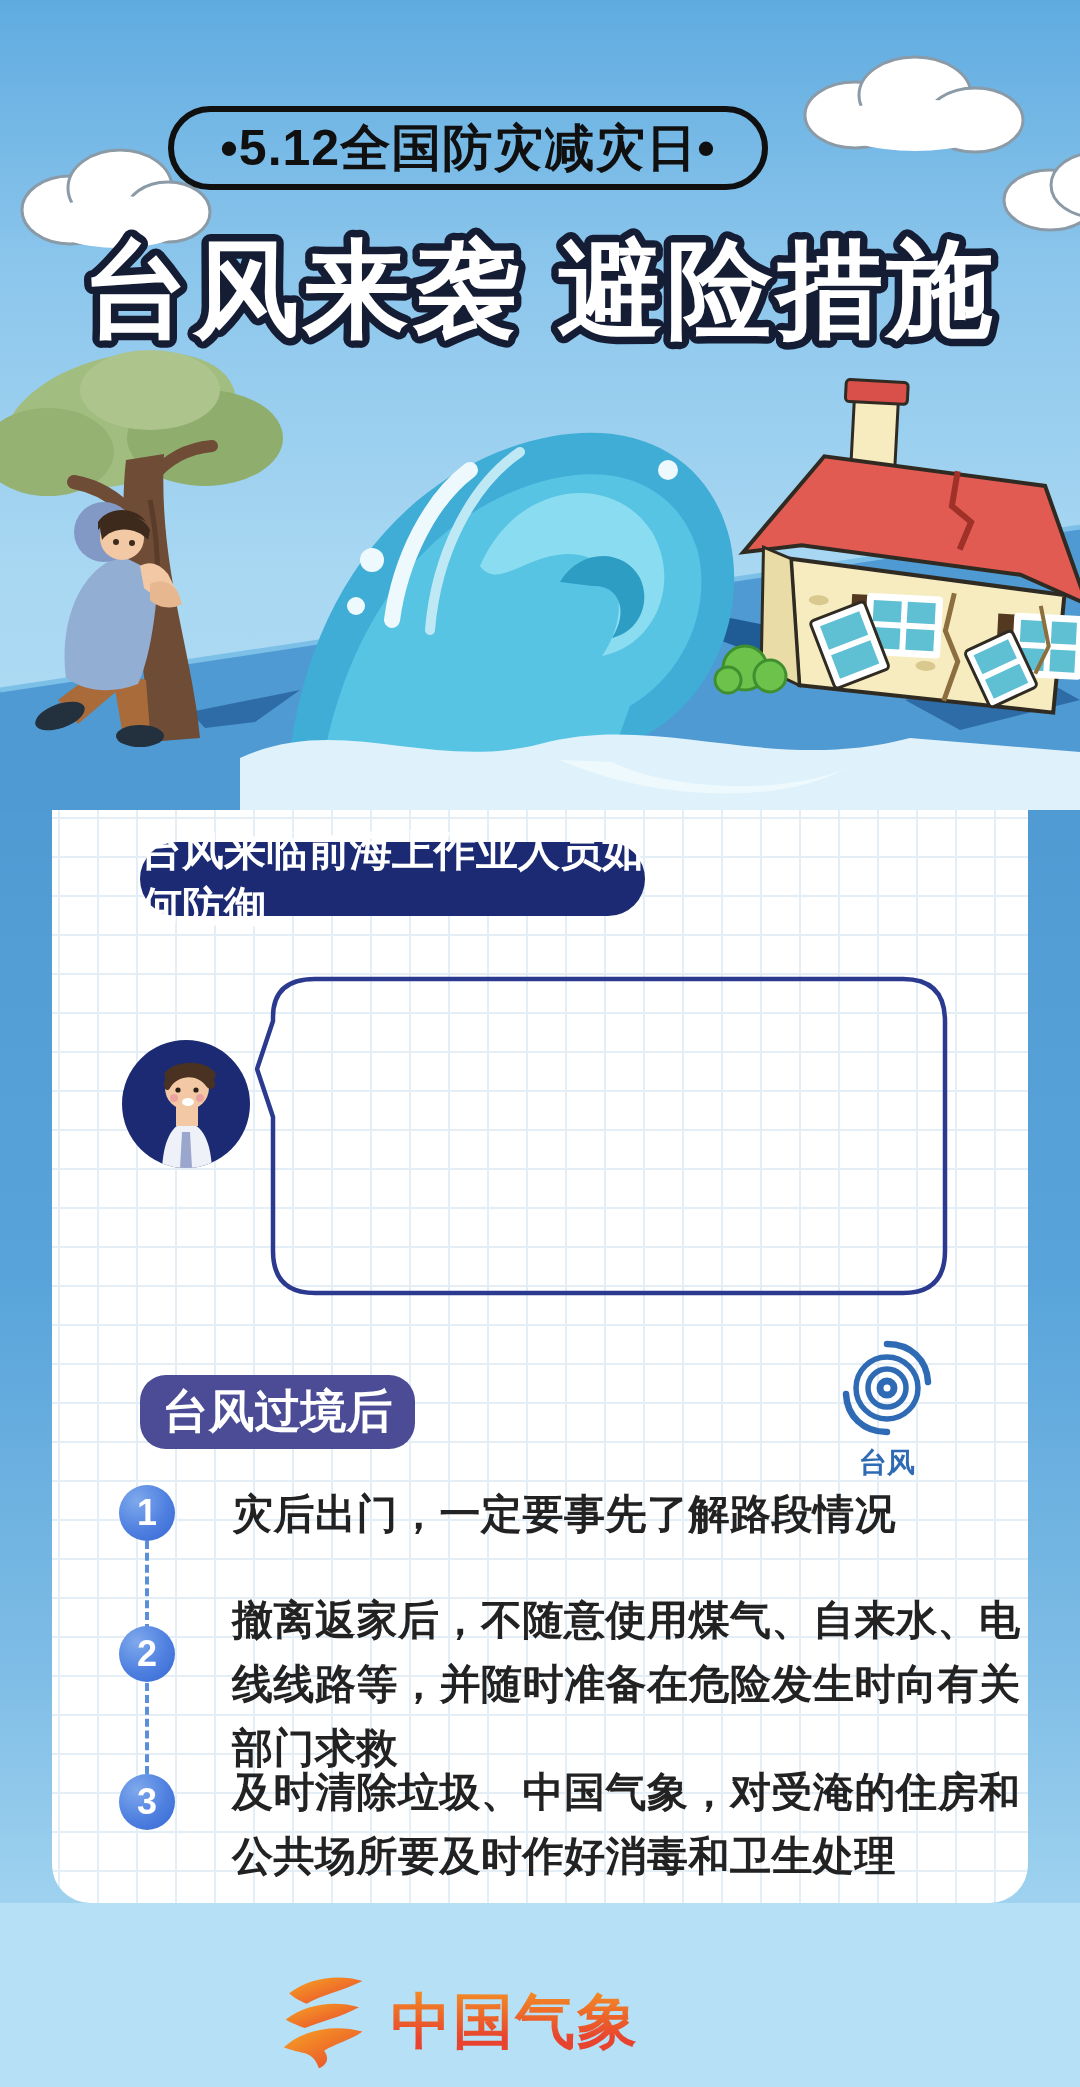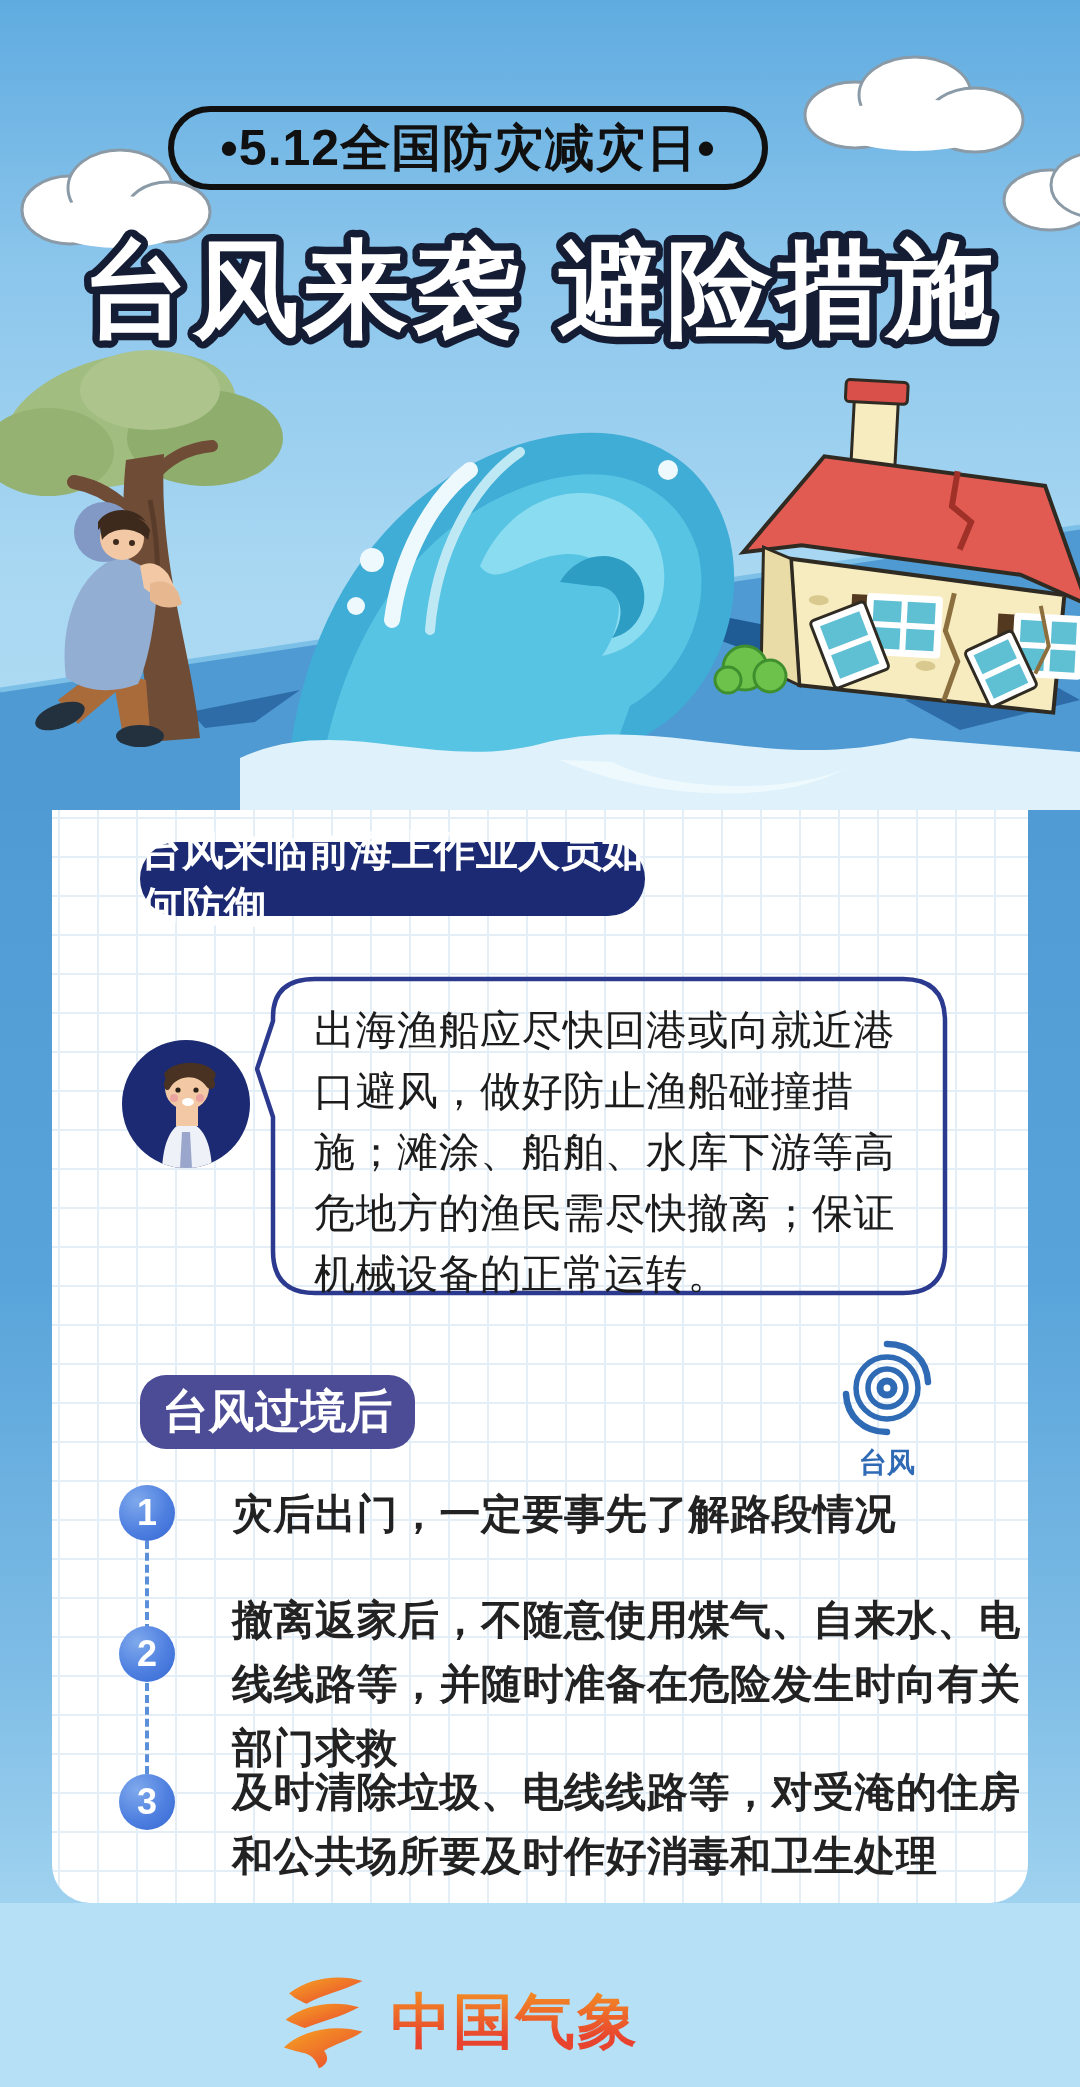--- a/index.html
+++ b/index.html
@@ -240,21 +240,20 @@
         <circle cx="74" cy="50" r="2.6" fill="#2c2118"></circle>
         <circle cx="52" cy="58" r="4" fill="#eba3a0"></circle>
         <circle cx="78" cy="58" r="4" fill="#eba3a0"></circle>
         <ellipse cx="66" cy="62" rx="6" ry="4" fill="#ffffff"></ellipse>
       </g>
     </svg>
 
     <svg class="bubble-outline" viewBox="0 0 694 322">
       <path d="M60 4 H648 Q690 4 690 46 V276 Q690 318 648 318 H60 Q18 318 18 276 V142 L2 94 L18 46 V42 Q18 4 60 4 Z" fill="none" stroke="#2b3a8f" stroke-width="4.5" stroke-linejoin="round"></path>
     </svg>
-    <div class="bubble-text">出海渔船应尽快回港或向就近港口避风，做好防止渔船碰撞措施；滩涂、船舶、水库下游等高危地方的渔民需尽快撤离；保证机械设备的正常运转。</div>
 
     <div class="badge badge-purple">
       <span>台风过境后</span>
     </div>
 
     <svg class="typhoon-icon" viewBox="0 0 104 104">
       <circle cx="52" cy="50" r="7" fill="none" stroke="#2f6ab5" stroke-width="7"></circle>
       <circle cx="52" cy="50" r="19" fill="none" stroke="#2f6ab5" stroke-width="5.5"></circle>
       <circle cx="52" cy="50" r="31" fill="none" stroke="#2f6ab5" stroke-width="5.5"></circle>
       <path d="M52 6 C76 6 92 22 93 44" fill="none" stroke="#2f6ab5" stroke-width="6.5" stroke-linecap="round"></path>
@@ -270,21 +269,21 @@
     <div class="item-text it1">灾后出门，一定要事先了解路段情况</div>
 
     <div class="num-circle nc2">
       <span>2</span>
     </div>
     <div class="item-text it2">撤离返家后，不随意使用煤气、自来水、电线线路等，并随时准备在危险发生时向有关部门求救</div>
 
     <div class="num-circle nc3">
       <span>3</span>
     </div>
-    <div class="item-text it3">及时清除垃圾、电线线路等，对受淹的住房和公共场所要及时作好消毒和卫生处理</div>
+    <div class="item-text it3">及时清除垃圾、中国气象，对受淹的住房和公共场所要及时作好消毒和卫生处理</div>
 
   </div>
 
   <div class="footer">
     <svg class="brand-mark" viewBox="0 0 110 110">
       <defs>
         <linearGradient id="lg1" x1="0" y1="0" x2="1" y2="1">
           <stop offset="0" stop-color="#f6a523"></stop>
             <stop offset="1" stop-color="#e8432e"></stop>
         </linearGradient>

